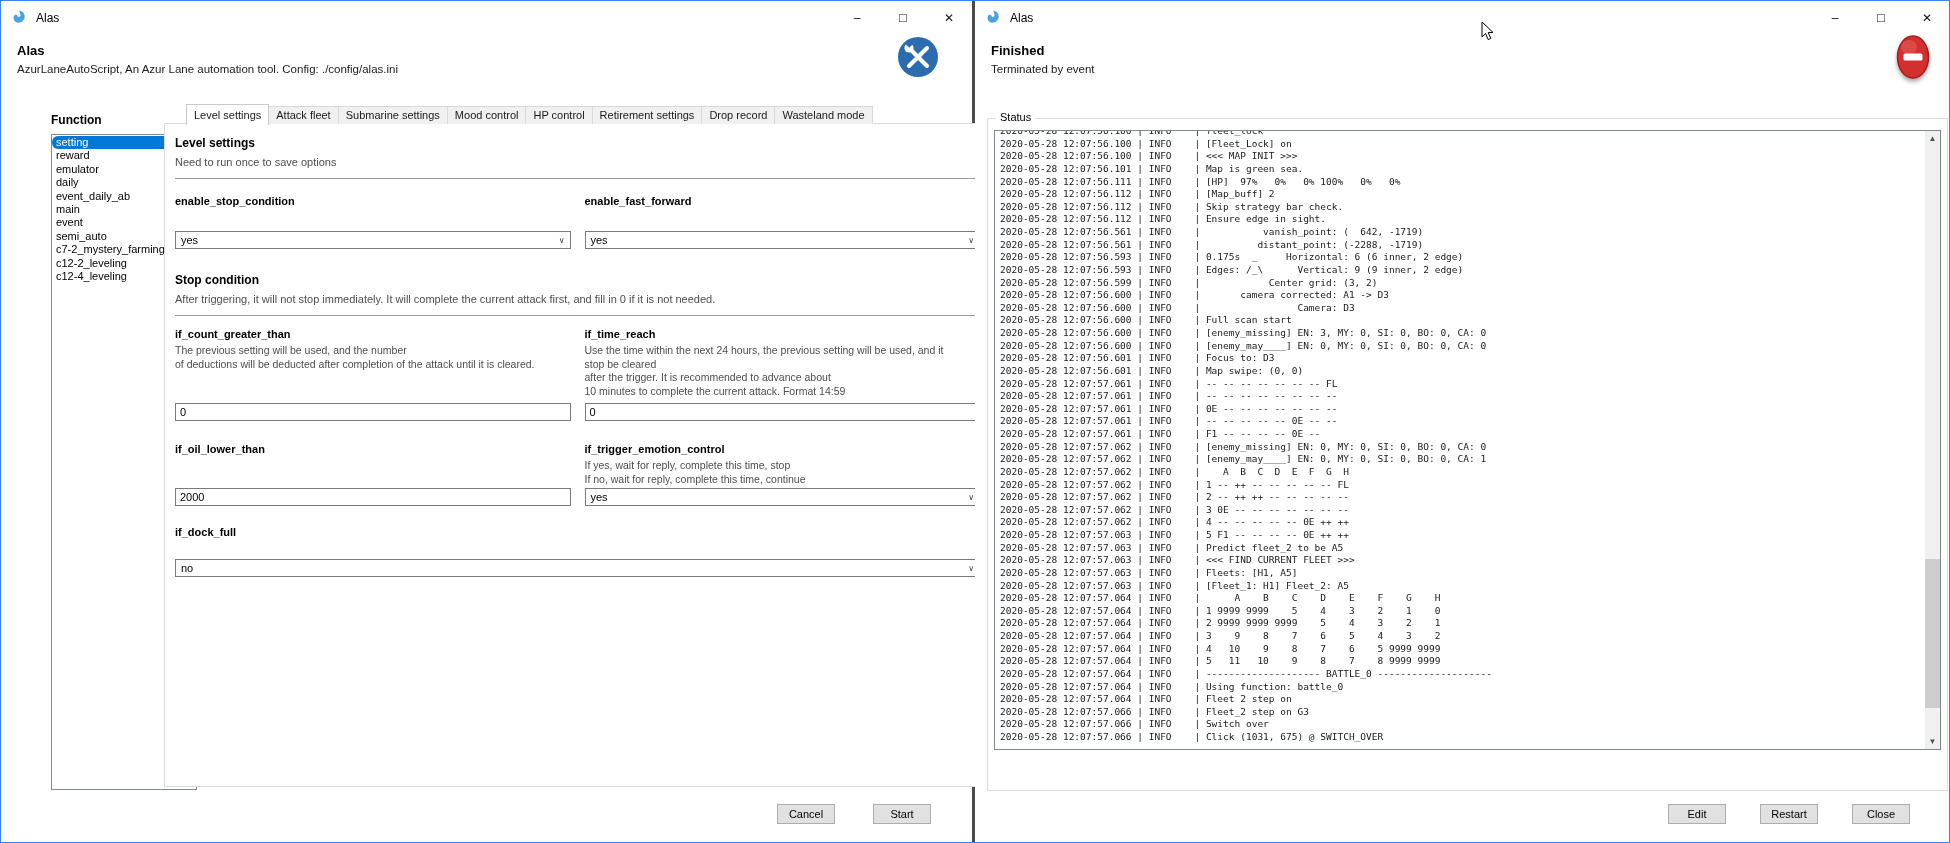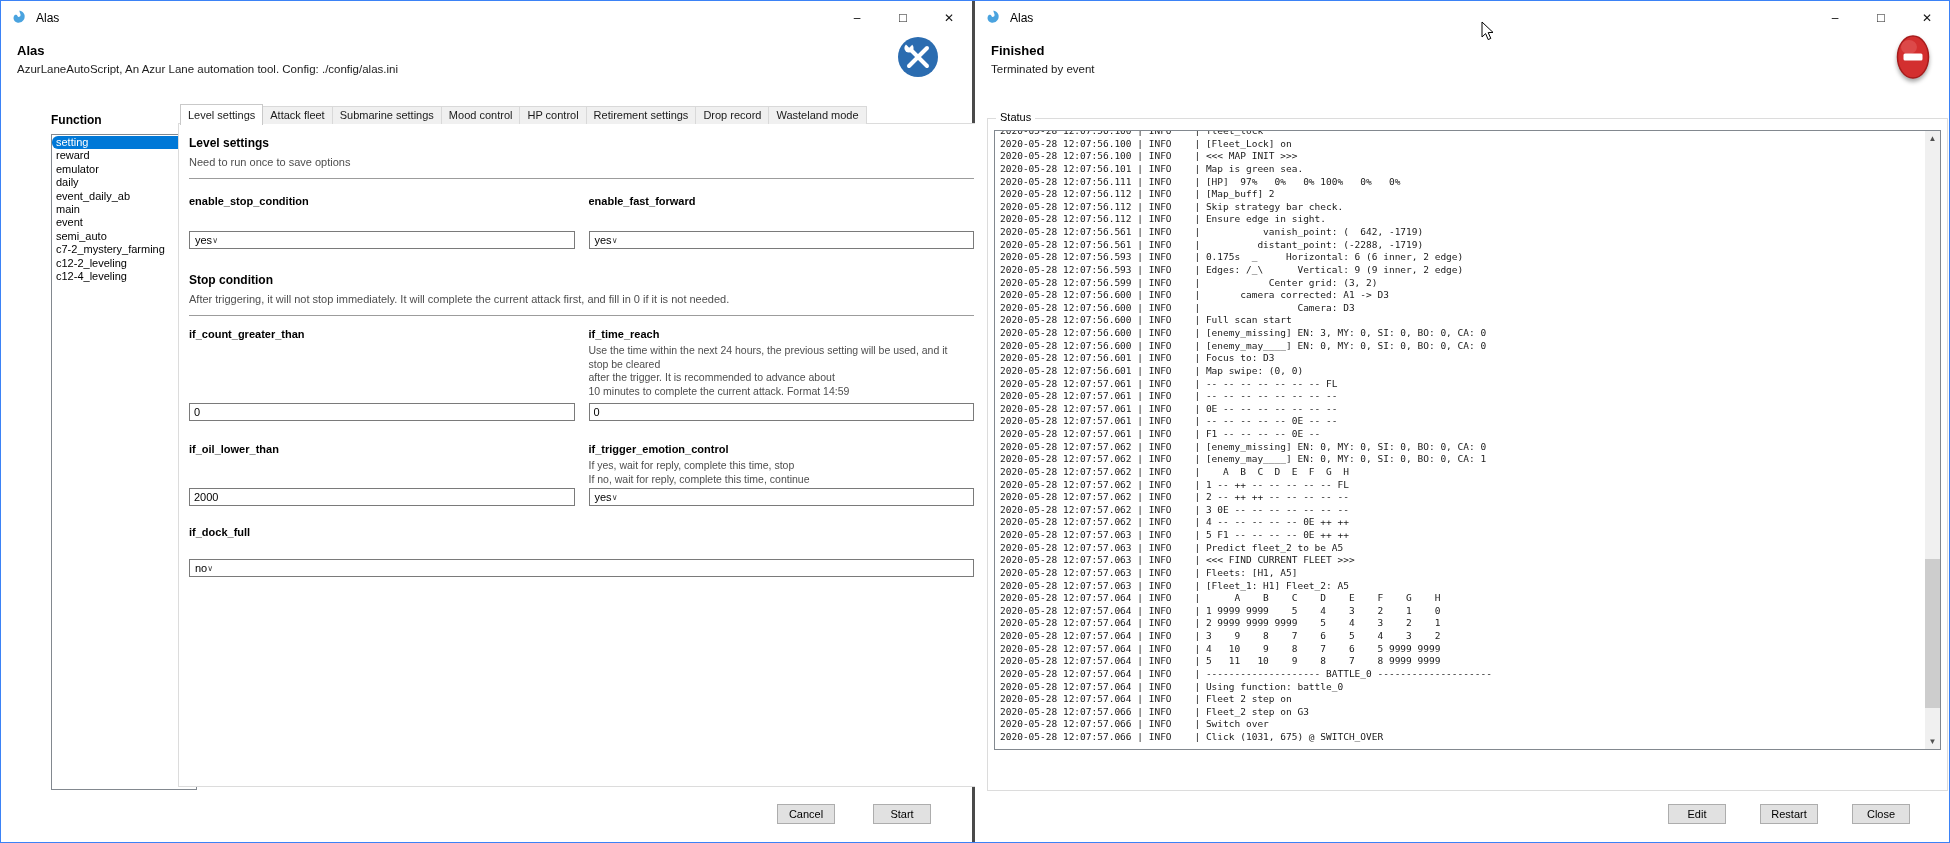--- a/index.html
+++ b/index.html
@@ -22,21 +22,21 @@
   .tool-badge{position:absolute;right:33px;top:2px;width:42px;height:42px;}
   .stop-badge{position:absolute;right:20px;top:1px;width:34px;height:46px;filter:drop-shadow(0 3px 2px rgba(0,0,0,.35));}
   
   .sidebar{position:absolute;left:10px;top:112px;width:146px;padding-left:40px;}
   .sidebar-label{font-weight:bold;font-size:12px;height:15px;}
   .listbox{margin-top:6px;border:1px solid #82888f;background:#fff;height:656px;box-sizing:border-box;
     font-size:11px;padding-top:1px;overflow:hidden;}
   .list-item{height:13.4px;line-height:13.4px;padding-left:4px;white-space:nowrap;}
   .list-item.selected{background:#0078d7;color:#fff;border-radius:6px;}
   
-  .tab-area{position:absolute;left:177px;top:103px;width:807px;height:683px;}
+  .tab-area{position:absolute;left:163px;top:103px;width:807px;height:683px;padding-left:20px;}
   .tab-bar{position:relative;z-index:2;display:flex;align-items:flex-end;height:20px;padding-left:2px;}
   .tab{font-size:11px;background:#f0f0f0;border:1px solid #d9d9d9;border-bottom:none;
     padding:2px 7px 3px;margin-left:-1px;white-space:nowrap;color:#1a1a1a;}
   .tab:first-child{margin-left:0;}
   .tab.active{background:#fff;padding-top:4px;padding-bottom:4px;position:relative;top:1px;border-color:#c9c9c9;}
   .tab-panel{position:absolute;left:0;right:0;top:19px;bottom:0;border:1px solid #dcdcdc;background:#fff;
     padding:12px 10px 0 10px;box-sizing:border-box;}
   .sec-title{font-weight:bold;font-size:12px;height:15px;}
   .sec-help{font-size:11px;color:#4e4e4e;margin-top:5px;}
   .sep{border-bottom:1px solid #9c9c9c;}
@@ -44,21 +44,21 @@
   .form-row{display:grid;grid-template-columns:1fr 1fr;column-gap:14px;}
   .row1{margin-top:16px;height:54px;}
   .row2{margin-top:12px;height:93px;}
   .row3{margin-top:22px;height:63px;}
   .row4{margin-top:20px;height:51px;grid-template-columns:1fr;}
   .field{display:flex;flex-direction:column;min-width:0;}
   .field-label{font-weight:bold;font-size:11px;}
   .field-help{font-size:10.5px;color:#4e4e4e;line-height:1.3;margin-top:4px;}
   .control{margin-top:auto;}
   .combo{height:18px;border:1px solid #7a7a7a;background:#fff;display:flex;align-items:center;
-    padding:0 5px;font-size:11px;box-sizing:border-box;}
+    justify-content:space-between;padding:0 5px;font-size:11px;box-sizing:border-box;}
   .chev{font-size:8px;color:#3c3c3c;}
   input.text{height:18px;border:1px solid #7a7a7a;background:#fff;font-size:11px;padding:0 4px;
     box-sizing:border-box;width:100%;font-family:"Liberation Sans",sans-serif;}
   
   .btn-row{position:absolute;bottom:18px;display:flex;}
   .btn-row-left{right:41px;gap:38px;}
   .btn-row-right{right:40px;gap:34px;}
   .btn{height:20px;min-width:58px;padding:0 9px;background:#e1e1e1;border:1px solid #adadad;
     font-size:11px;font-family:"Liberation Sans",sans-serif;display:flex;align-items:center;justify-content:center;box-sizing:border-box;}
   
@@ -159,20 +159,24 @@
           </div>
         </div>
 
         <div class="sec-title" style="margin-top:24px">Stop condition</div>
         <div class="sec-help">After triggering, it will not stop immediately. It will complete the current attack first, and fill in 0 if it is not needed.</div>
         <div class="sep sep1"></div>
 
         <div class="form-row row2">
           <div class="field">
             <div class="field-label">if_count_greater_than</div>
+            <div class="field-help">
+              <div>The previous setting will be used, and the number</div>
+              <div> of deductions will be deducted after completion of the attack until it is cleared.</div>
+            </div>
             <input class="control text" value="0" style="">
           </div>
           <div class="field">
             <div class="field-label">if_time_reach</div>
             <div class="field-help">
               <div>Use the time within the next 24 hours, the previous setting will be used, and it</div>
               <div>stop be cleared</div>
               <div> after the trigger. It is recommended to advance about</div>
               <div> 10 minutes to complete the current attack. Format 14:59</div>
             </div>

